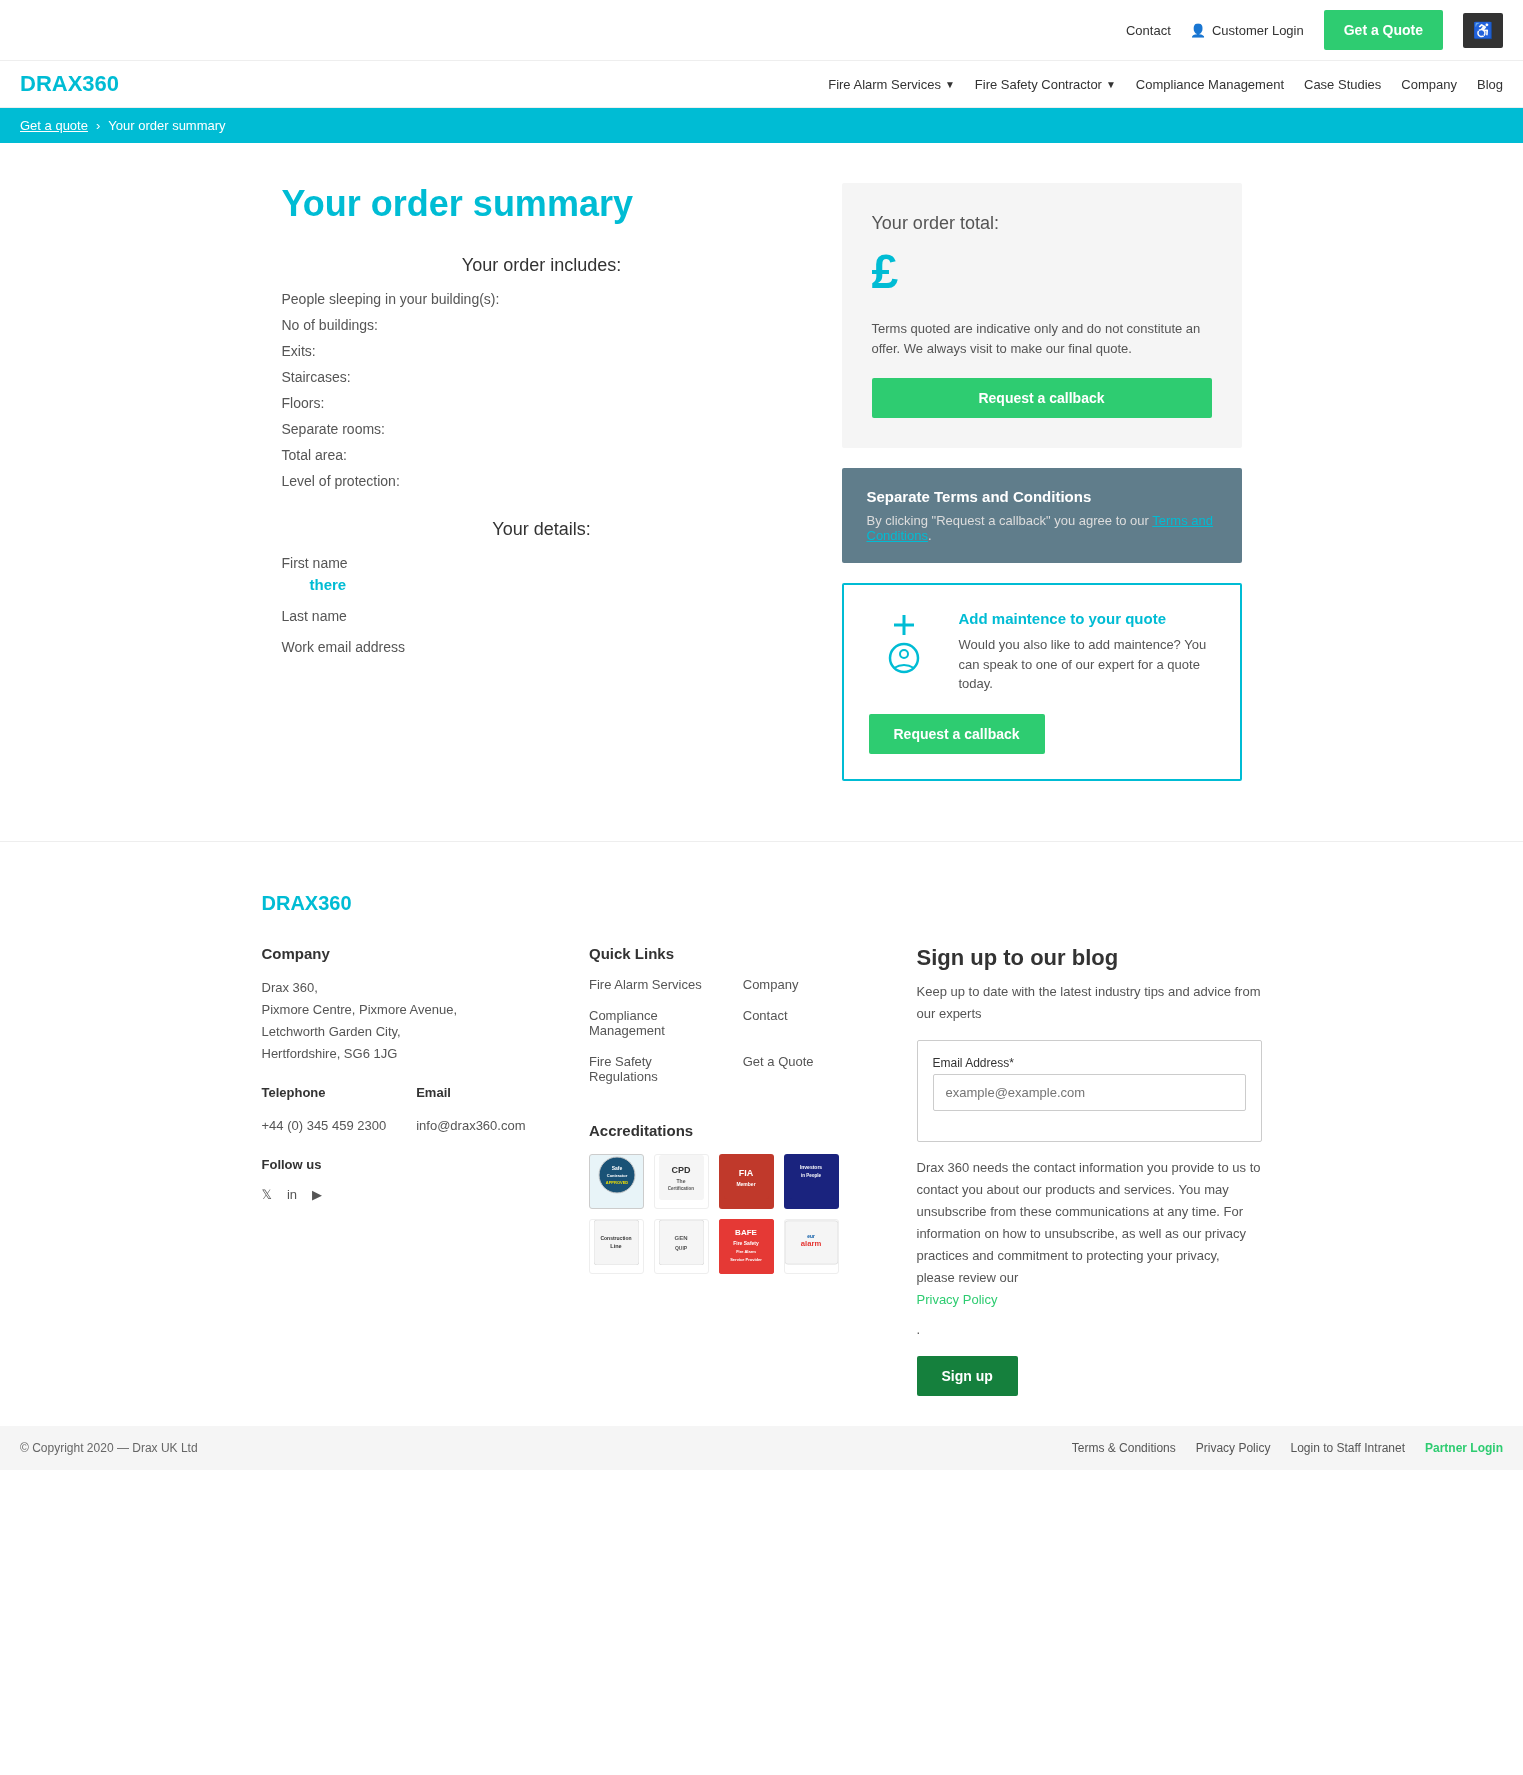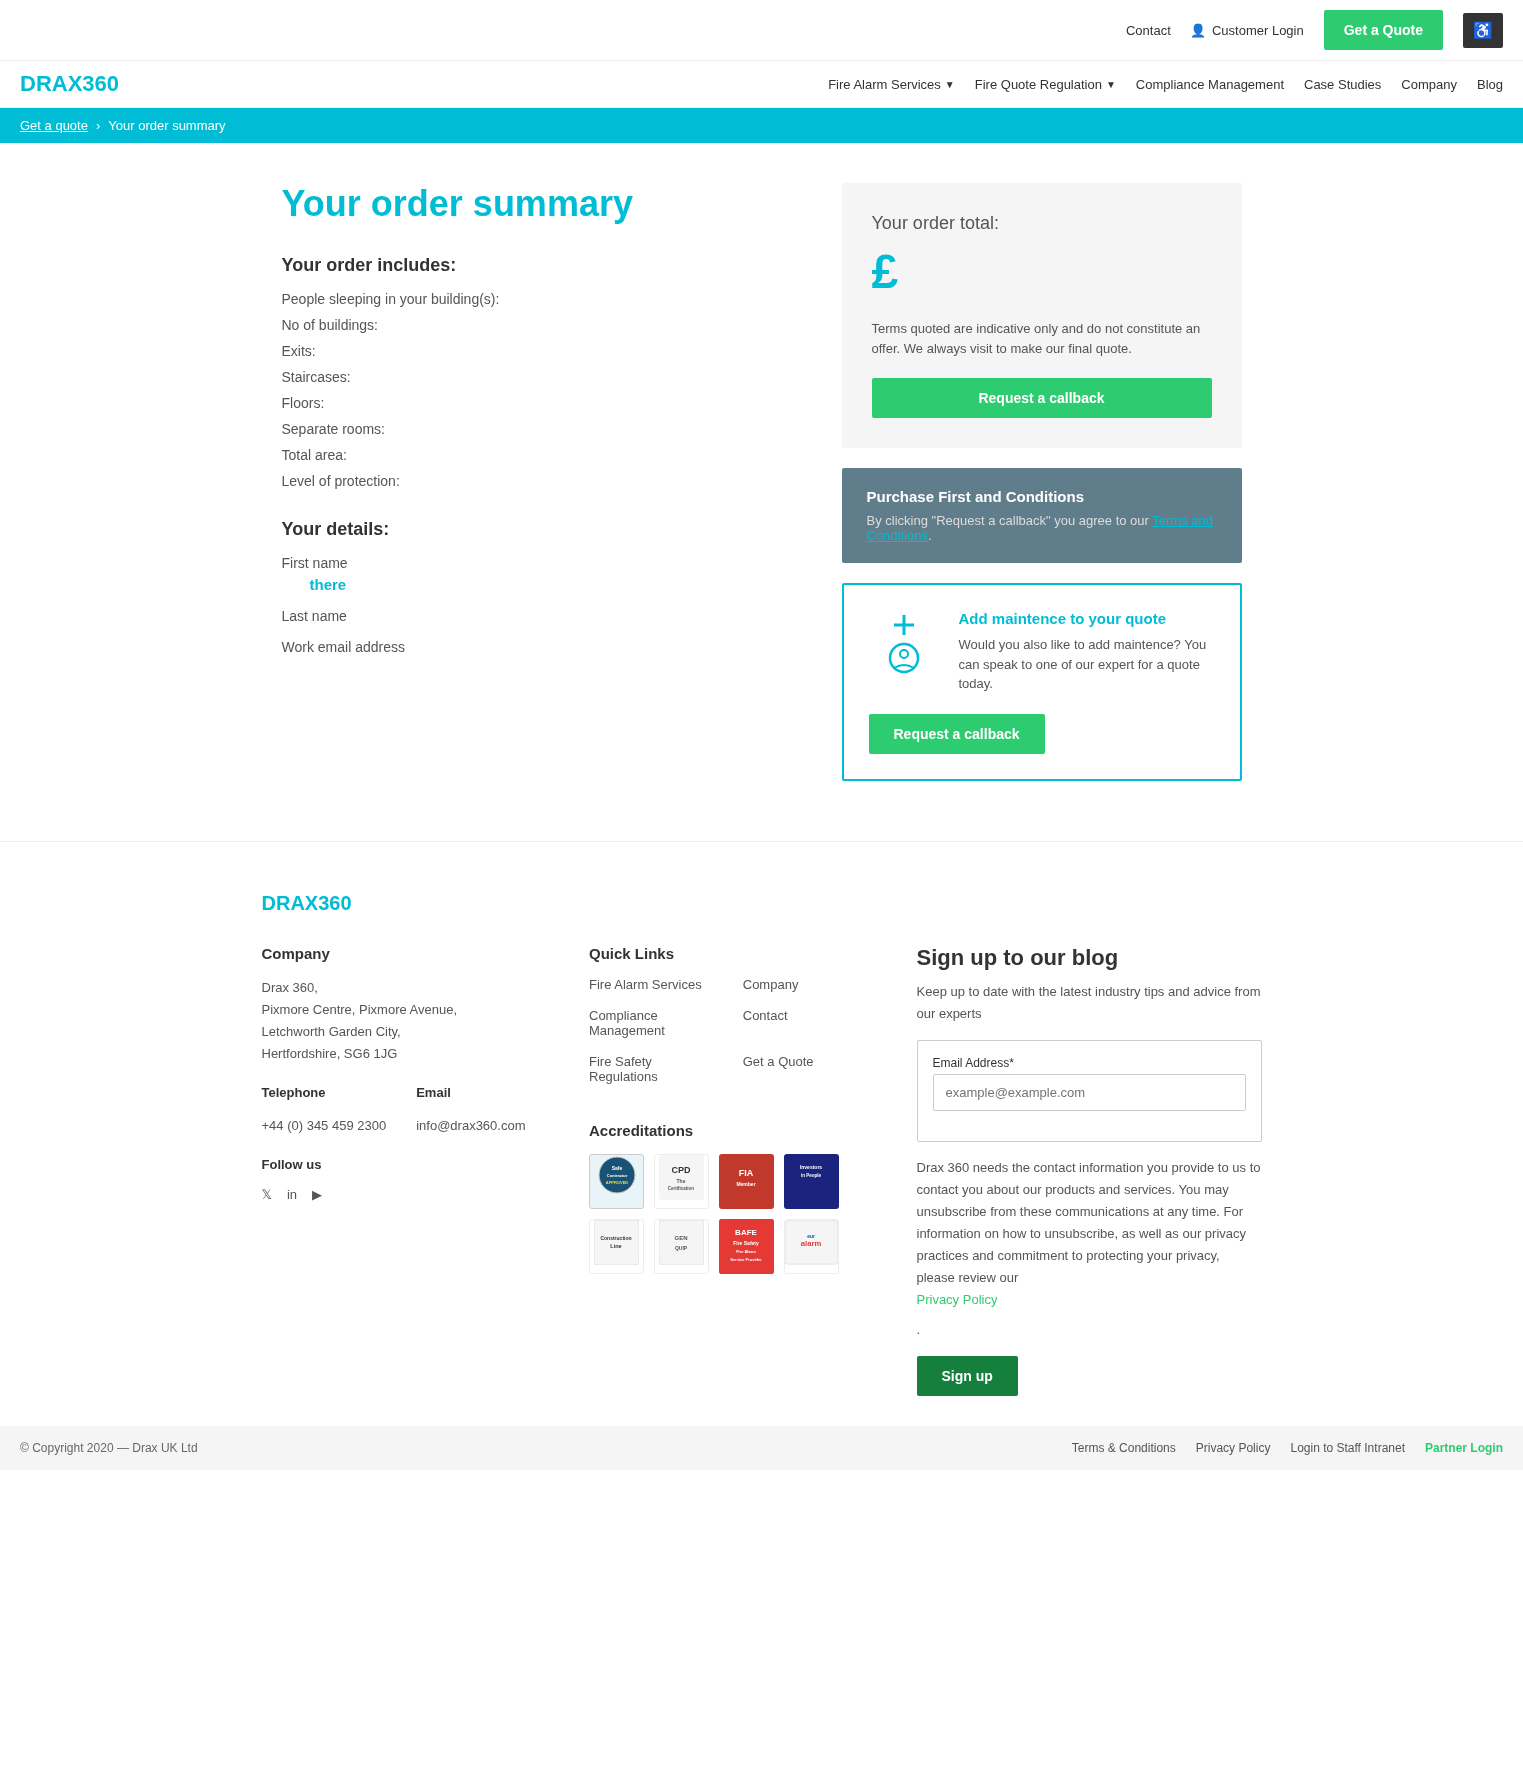--- a/index.html
+++ b/index.html
@@ -94,23 +94,24 @@
 
     .page-title {
       color: #00bcd4;
       font-size: 36px;
       font-weight: bold;
       margin-bottom: 30px;
     }
 
     .section-title {
       font-size: 18px;
-      font-weight: bold;
+      font-weight: normal;
       color: #333;
       margin-bottom: 15px;
+      text-align: center;
     }
 
     .order-item {
       margin-bottom: 10px;
       font-size: 14px;
       color: #555;
     }
 
     .details-section { margin-top: 30px; }
     .detail-label { font-size: 14px; color: #555; margin-bottom: 5px; }
@@ -300,21 +301,21 @@
 <div class="main-header">
   <div class="logo">
     <span>DRAX</span><span>360</span>
   </div>
   <nav class="main-nav">
     <a href="#">
       <span>Fire Alarm Services</span>
       <span class="arrow">▼</span>
     </a>
     <a href="#">
-      <span>Fire Quote Regulation</span>
+      <span>Fire Safety Contractor</span>
       <span class="arrow">▼</span>
     </a>
     <a href="#">Compliance Management</a>
     <a href="#">Case Studies</a>
     <a href="#">Company</a>
     <a href="#">Blog</a>
   </nav>
 </div>
 
 <div class="breadcrumb">
@@ -352,21 +353,21 @@
   <div class="right-column">
 
     <div class="order-total-box">
       <div class="order-total-label">Your order total:</div>
       <div class="order-total-amount">£</div>
       <p class="order-note">Terms quoted are indicative only and do not constitute an offer. We always visit to make our final quote.</p>
       <button class="btn-callback">Request a callback</button>
     </div>
 
     <div class="terms-box">
-      <div class="terms-title">Purchase First and Conditions</div>
+      <div class="terms-title">Separate Terms and Conditions</div>
       <div class="terms-text">
         <span>By clicking "Request a callback" you agree to our</span>
         <a href="#">Terms and Conditions</a><span>.</span>
       </div>
     </div>
 
     <div class="maintenance-box">
       <div class="maintenance-top">
         <div>
           <svg class="maintenance-svg" viewBox="0 0 70 70" fill="none" xmlns="http://www.w3.org/2000/svg">

